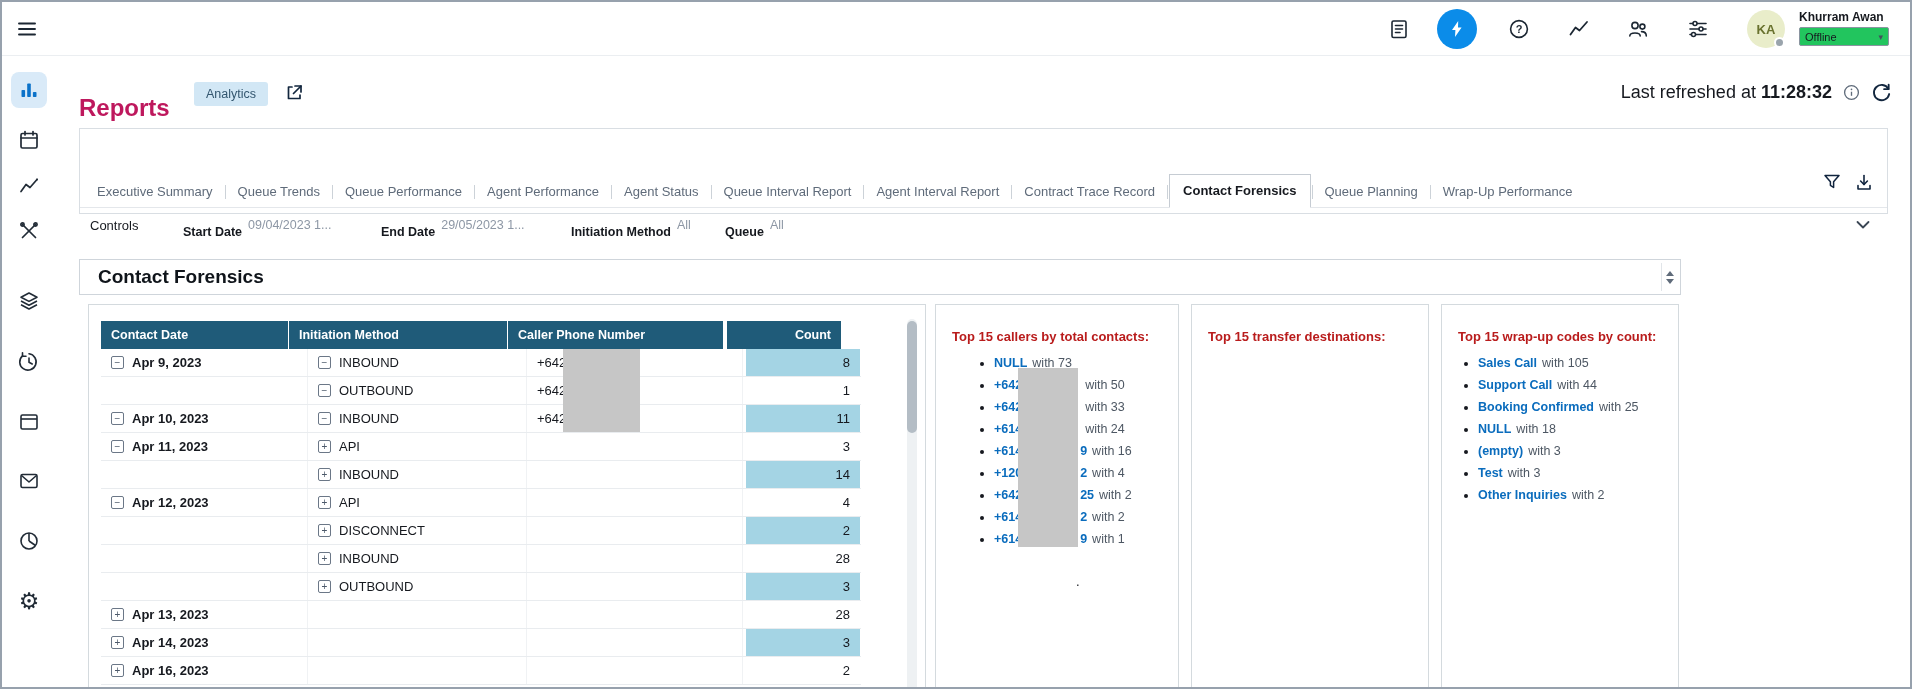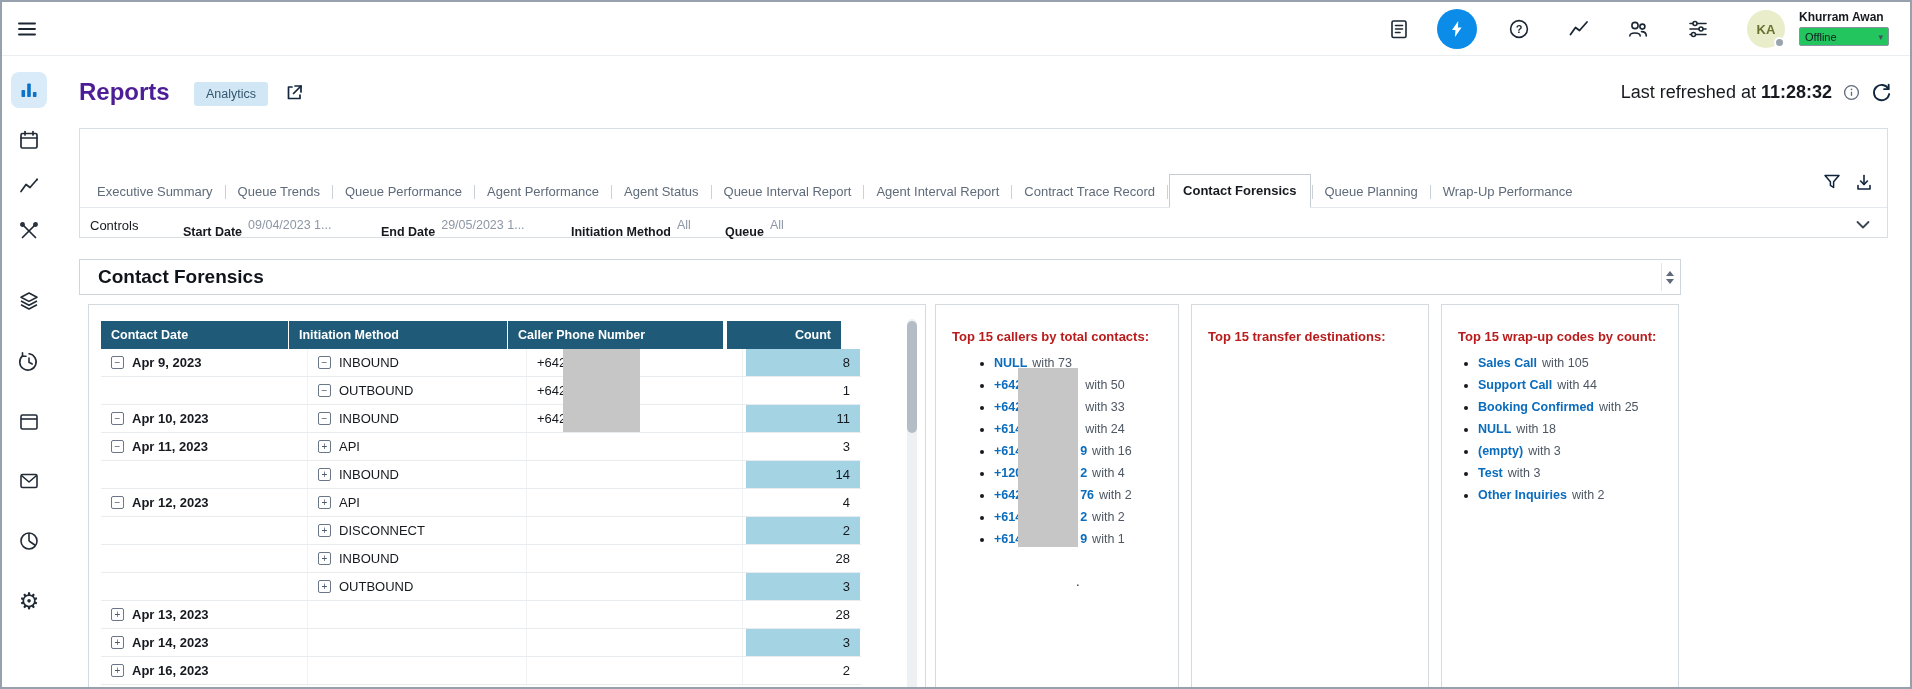--- a/index.html
+++ b/index.html
@@ -23,31 +23,31 @@
   .user-name { position:absolute; left:1797px; top:8px; font-size:12px; font-weight:bold; color:#16191f; }
   .user-status { position:absolute; left:1797px; top:25px; width:90px; height:19px; border:1px solid #8a94a0; border-radius:2px; background:#22c55e; font-size:11px; padding:0 5px; display:flex; justify-content:space-between; align-items:center; cursor:pointer; }
   .user-status .caret { font-size:9px; color:#42505e; }
 
   
   .sidebar { position:absolute; left:0; top:54px; width:54px; height:635px; background:#fff; z-index:4; }
   .side-icon { position:absolute; left:50%; transform:translate(-50%,-50%); color:#212b36; cursor:pointer; display:flex; align-items:center; justify-content:center; }
   .side-icon.active { background:#d9eaf8; border-radius:8px; width:36px; height:36px; color:#0b72c9; }
 
   
-  .page-title { position:absolute; left:77px; top:76px; font-size:24px; font-weight:bold; color:#4c1d95; }
+  .page-title { position:absolute; left:77px; top:92px; font-size:24px; font-weight:bold; color:#be185d; }
   .analytics-badge { position:absolute; left:192px; top:80px; height:24px; line-height:24px; padding:0 12px; background:#d2e7f5; color:#33566f; font-size:12.5px; border-radius:3px; cursor:pointer; }
   .ext-link { position:absolute; left:282px; top:81px; color:#12263e; cursor:pointer; }
   .refresh-row { position:absolute; right:18px; top:80px; display:flex; align-items:center; gap:11px; }
   .refreshed-text { font-size:18px; color:#16191f; }
   .refreshed-text b { font-weight:bold; }
   .info-ic { color:#5f6b7a; cursor:pointer; display:flex; }
   .refresh-ic { color:#12263e; cursor:pointer; display:flex; }
 
   
-  .filters-card { position:absolute; left:77px; right:22px; top:126px; height:110px; border:1px solid #d9dee3; background:#fff; }
+  .filters-card { position:absolute; left:77px; right:22px; top:126px; height:86px; border:1px solid #d9dee3; background:#fff; }
   .export-icons { position:absolute; right:14px; top:44px; display:flex; gap:14px; color:#10243e; }
   .export-icons > span { cursor:pointer; display:flex; }
   .tabs-row { position:absolute; left:0; right:0; top:49px; height:30px; display:flex; align-items:flex-end; padding-left:6px; border-bottom:1px solid #e4e7eb; }
   .tab { padding:7px 11px 8px; font-size:13px; color:#5f6b7a; white-space:nowrap; cursor:pointer; }
   .tab.active { background:#fff; border:1px solid #c6ccd3; border-bottom:1px solid #fff; margin-bottom:-1px; padding:8px 13px 9px; color:#16191f; font-weight:bold; }
   .tabsep { width:1px; height:14px; background:#ccd2d8; margin:0 1px 8px; }
   .controls-row { position:absolute; left:0; right:0; top:79px; height:34px; }
   .ctl { position:absolute; top:0; height:34px; display:flex; align-items:center; font-size:13px; }
   .ctl-label { font-weight:bold; font-size:12.5px; color:#16191f;margin-top:13px; }
   .ctl-value { color:#8d97a5; margin-left:6px; font-size:12.5px; }
@@ -518,21 +518,21 @@
 
   <div class="panel" id="panel-callers">
     <div class="panel-title">Top 15 callers by total contacts:</div>
     <ul class="callers-list">
       <li><span class="lnk">NULL</span><span class="rest">with 73</span></li>
       <li><span class="lnk">+642</span><span class="spacer"></span><span class="lnk"></span><span class="rest">with 50</span></li>
       <li><span class="lnk">+642</span><span class="spacer"></span><span class="lnk"></span><span class="rest">with 33</span></li>
       <li><span class="lnk">+614</span><span class="spacer"></span><span class="lnk"></span><span class="rest">with 24</span></li>
       <li><span class="lnk">+614</span><span class="spacer"></span><span class="lnk">9</span><span class="rest">with 16</span></li>
       <li><span class="lnk">+120</span><span class="spacer"></span><span class="lnk">2</span><span class="rest">with 4</span></li>
-      <li><span class="lnk">+642</span><span class="spacer"></span><span class="lnk">76</span><span class="rest">with 2</span></li>
+      <li><span class="lnk">+642</span><span class="spacer"></span><span class="lnk">25</span><span class="rest">with 2</span></li>
       <li><span class="lnk">+614</span><span class="spacer"></span><span class="lnk">2</span><span class="rest">with 2</span></li>
       <li><span class="lnk">+614</span><span class="spacer"></span><span class="lnk">9</span><span class="rest">with 1</span></li>
     </ul>
   </div>
 
   <div class="panel" id="panel-transfers">
     <div class="panel-title">Top 15 transfer destinations:</div>
   </div>
 
   <div class="panel" id="panel-wrapup">

